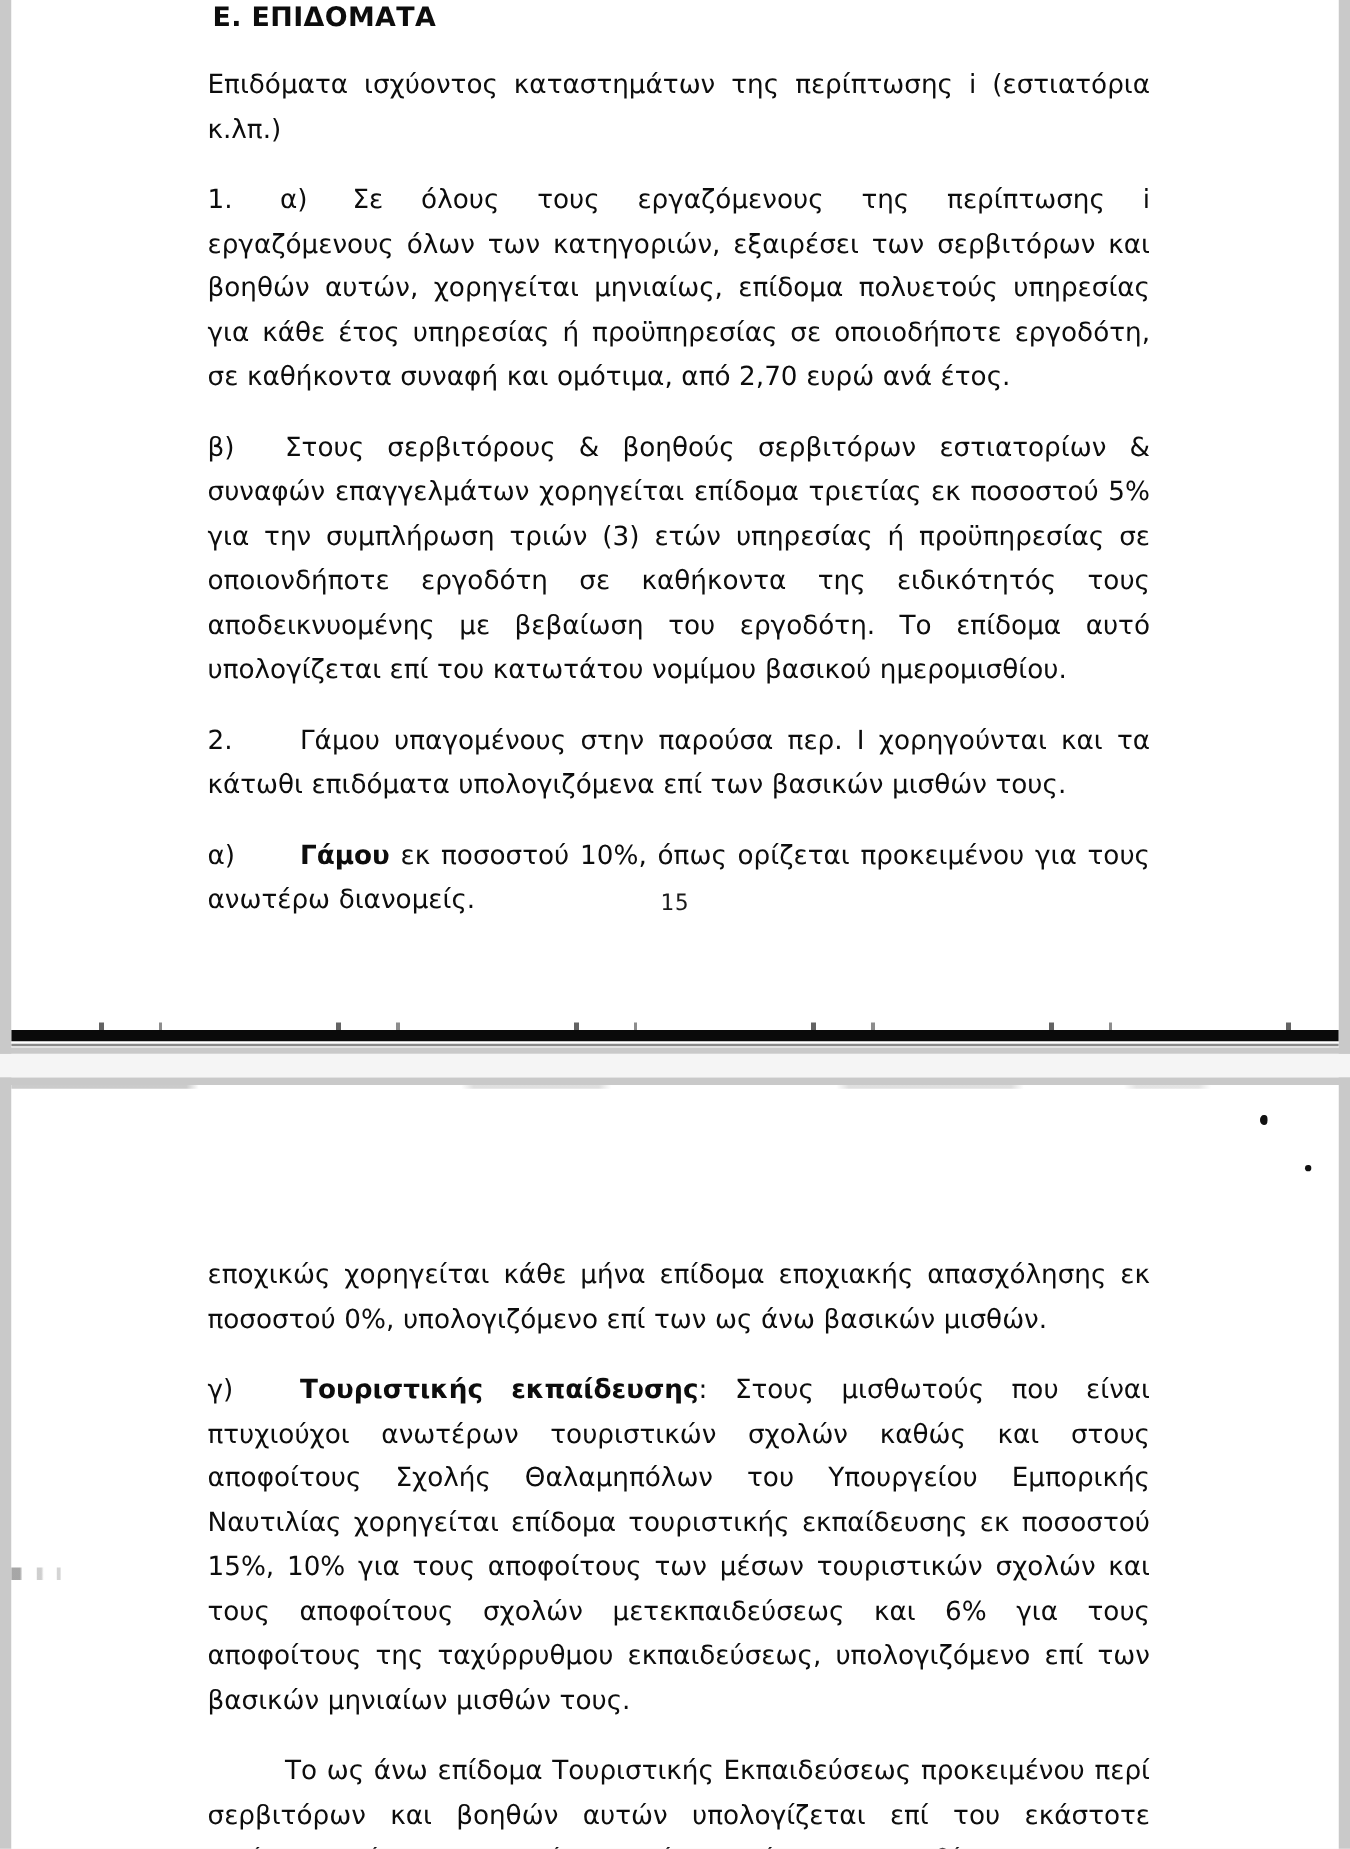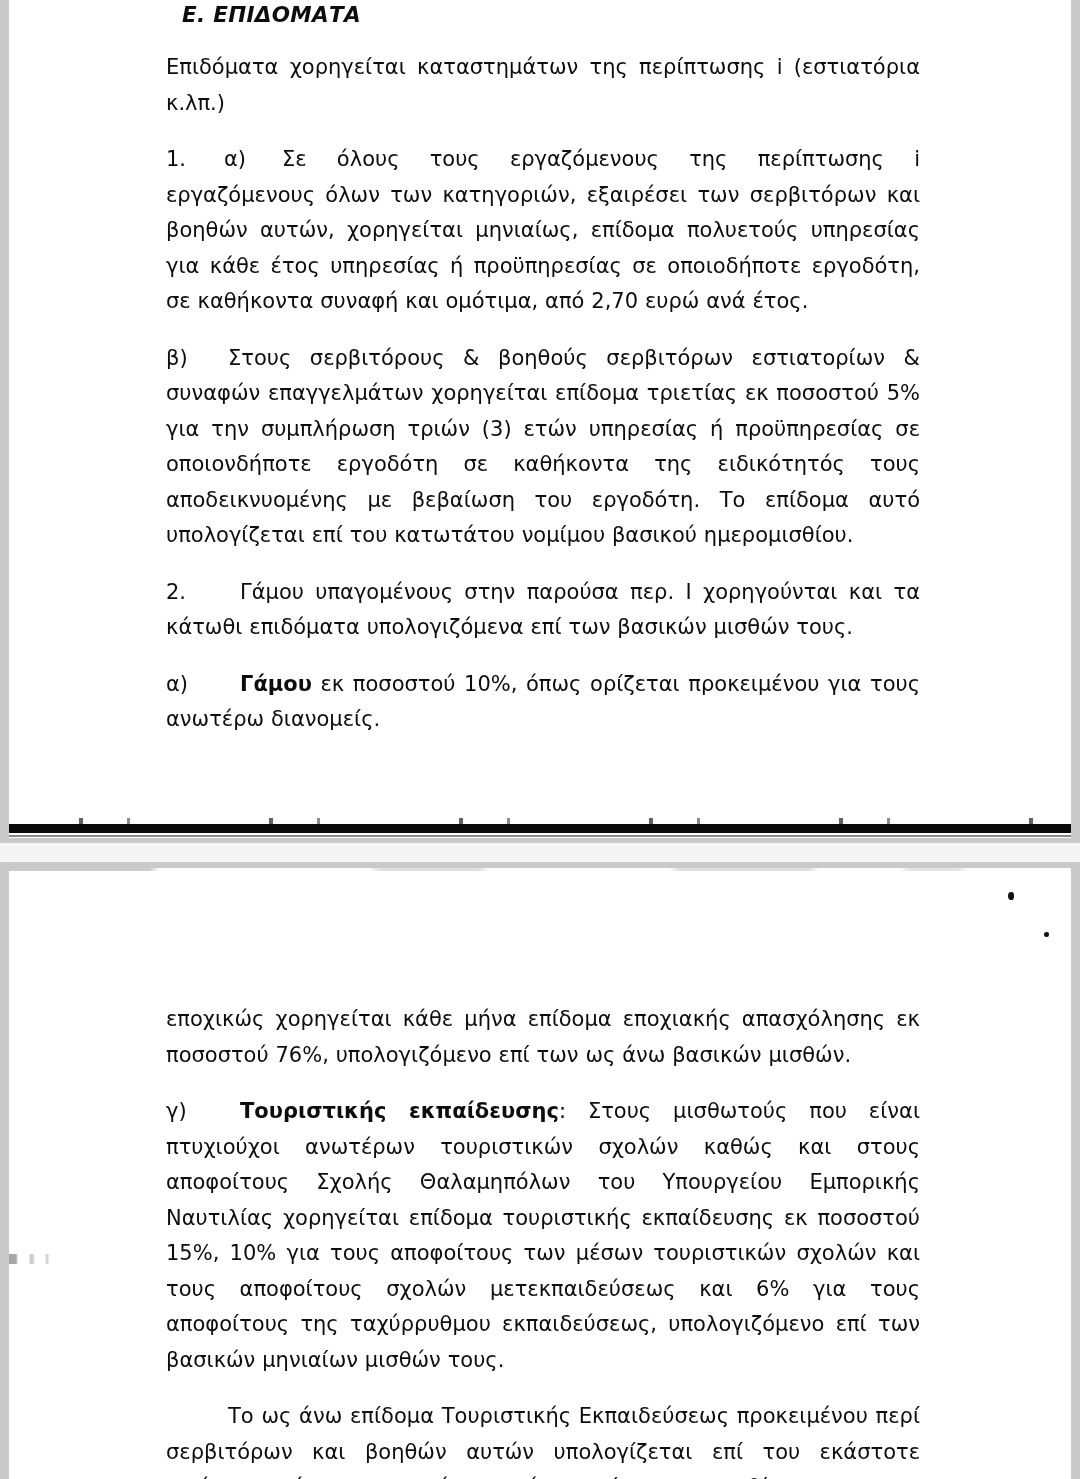--- a/index.html
+++ b/index.html
@@ -56,23 +56,22 @@
     width: 754px;
     color: #0d0d0d;
   }
   .p1-col { top: 4px; }
   .p2-col { top: 134px; }
 
   .doc-heading {
     font-size: 21.5px;
     font-weight: bold;
     letter-spacing: 0.3px;
-    margin: 0 0 20px 16px;
+    margin: 0 0 20px 4px;
     line-height: 30px;
-    font-style: italic;
   }
 
   p.para {
     margin: 0 0 21px 0;
     font-size: 21px;
     line-height: 35.5px;
     text-align: justify;
     text-justify: inter-word;
     word-spacing: 0.2px;
     -webkit-hyphens: none;
@@ -210,60 +209,61 @@
 
 <div class="viewer">
 
   <div class="page page-one">
     <div class="page-inner">
 
       <div class="col p1-col">
 
         <div class="doc-heading">Ε. ΕΠΙΔΟΜΑΤΑ</div>
 
-        <p class="para">Επιδόματα χορηγείται καταστημάτων της περίπτωσης i (εστιατόρια κ.λπ.)</p>
+        <p class="para">Επιδόματα ισχύοντος καταστημάτων της περίπτωσης i (εστιατόρια κ.λπ.)</p>
 
         <p class="para hang">
           <span class="marker-num">1.</span><span class="marker">α)</span><span>Σε όλους τους εργαζόμενους της περίπτωσης i εργαζόμενους όλων των κατηγοριών, εξαιρέσει των σερβιτόρων και βοηθών αυτών, χορηγείται μηνιαίως, επίδομα πολυετούς υπηρεσίας για κάθε έτος υπηρεσίας ή προϋπηρεσίας σε οποιοδήποτε εργοδότη, σε καθήκοντα συναφή και ομότιμα, από 2,70 ευρώ ανά έτος.</span>
         </p>
 
         <p class="para">
           <span class="marker-ind">β)</span><span>Στους σερβιτόρους &amp; βοηθούς σερβιτόρων εστιατορίων &amp; συναφών επαγγελμάτων χορηγείται επίδομα τριετίας εκ ποσοστού 5% για την συμπλήρωση τριών (3) ετών υπηρεσίας ή προϋπηρεσίας σε οποιονδήποτε εργοδότη σε καθήκοντα της ειδικότητός τους αποδεικνυομένης με βεβαίωση του εργοδότη. Το επίδομα αυτό υπολογίζεται επί του κατωτάτου νομίμου βασικού ημερομισθίου.</span>
         </p>
 
 
         <p class="para">
           <span class="marker-ind-inner">2.</span><span>Γάμου υπαγομένους στην παρούσα περ. I χορηγούνται και τα κάτωθι επιδόματα υπολογιζόμενα επί των βασικών μισθών τους.</span>
         </p>
 
         <p class="para">
           <span class="marker-ind-inner">α)</span><span class="lead">Γάμου</span><span> εκ ποσοστού 10%, όπως ορίζεται προκειμένου για τους ανωτέρω διανομείς.</span>
         </p>
 
       </div>
 
+      <div class="page-number">15</div>
 
       <div class="scanbar-teeth"></div>
       <div class="scanbar"></div>
       <div class="scanbar-thin"></div>
 
     </div>
   </div>
 
   <div class="page page-two">
     <div class="page-inner">
 
       <div class="top-hairline"></div>
       <div class="speck speck-a"></div>
       <div class="speck speck-b"></div>
       <div class="smudge-left"></div>
 
       <div class="col p2-col">
 
-        <p class="para">εποχικώς χορηγείται κάθε μήνα επίδομα εποχιακής απασχόλησης εκ ποσοστού 76%, υπολογιζόμενο επί των ως άνω βασικών μισθών.</p>
+        <p class="para">εποχικώς χορηγείται κάθε μήνα επίδομα εποχιακής απασχόλησης εκ ποσοστού 0%, υπολογιζόμενο επί των ως άνω βασικών μισθών.</p>
 
         <p class="para">
           <span class="marker-ind-inner">γ)</span><span class="lead">Τουριστικής εκπαίδευσης</span><span>: Στους μισθωτούς που είναι πτυχιούχοι ανωτέρων τουριστικών σχολών καθώς και στους αποφοίτους Σχολής Θαλαμηπόλων του Υπουργείου Εμπορικής Ναυτιλίας χορηγείται επίδομα τουριστικής εκπαίδευσης εκ ποσοστού 15%, 10% για τους αποφοίτους των μέσων τουριστικών σχολών και τους αποφοίτους σχολών μετεκπαιδεύσεως και 6% για τους αποφοίτους της ταχύρρυθμου εκπαιδεύσεως, υπολογιζόμενο επί των βασικών μηνιαίων μισθών τους.</span>
         </p>
 
         <p class="para indent-lg">Το ως άνω επίδομα Τουριστικής Εκπαιδεύσεως προκειμένου περί σερβιτόρων και βοηθών αυτών υπολογίζεται επί του εκάστοτε ισχύοντος νόμιμου γενικού κατωτάτου ορίου ημερομισθίου.</p>
 
       </div>
 
     </div>

